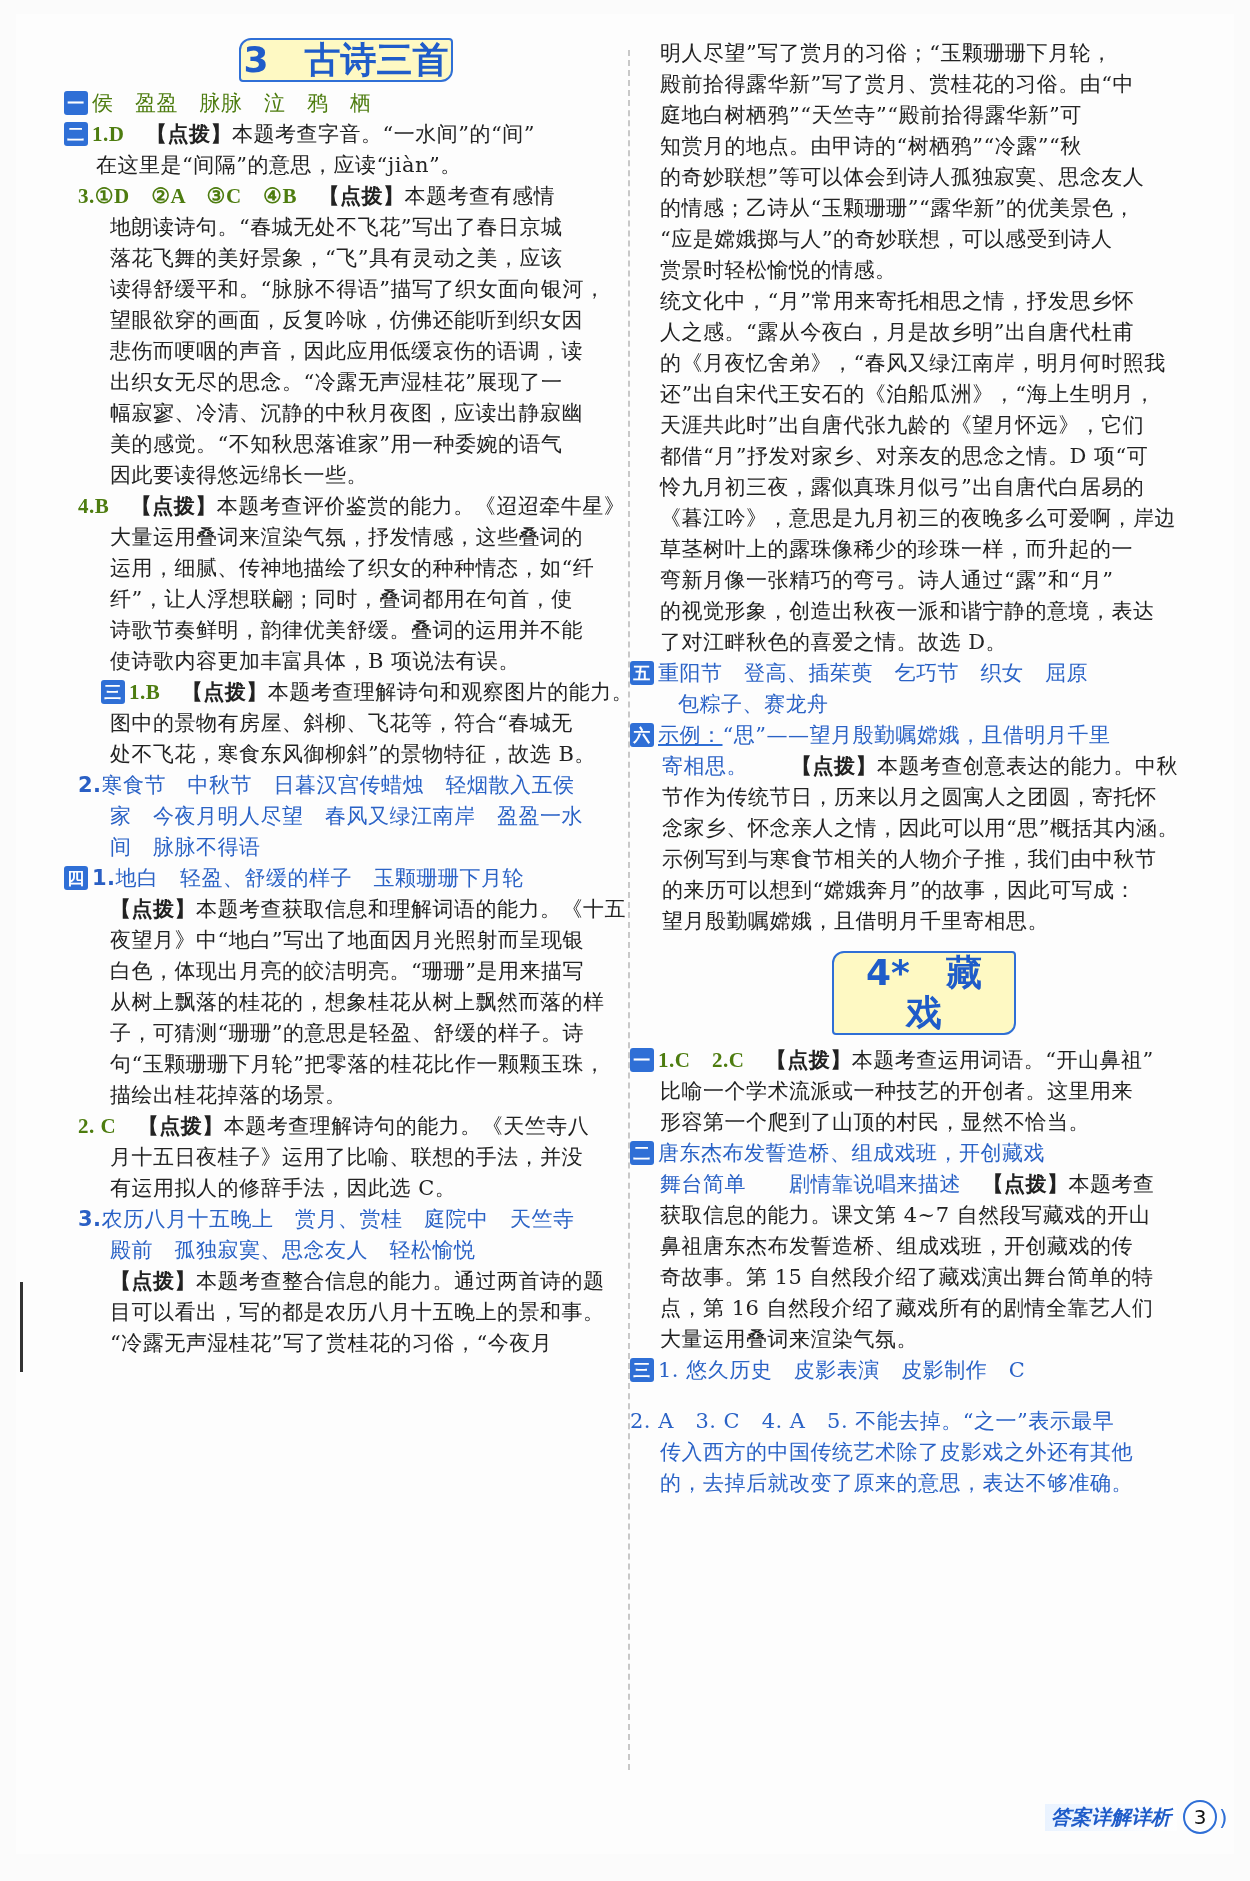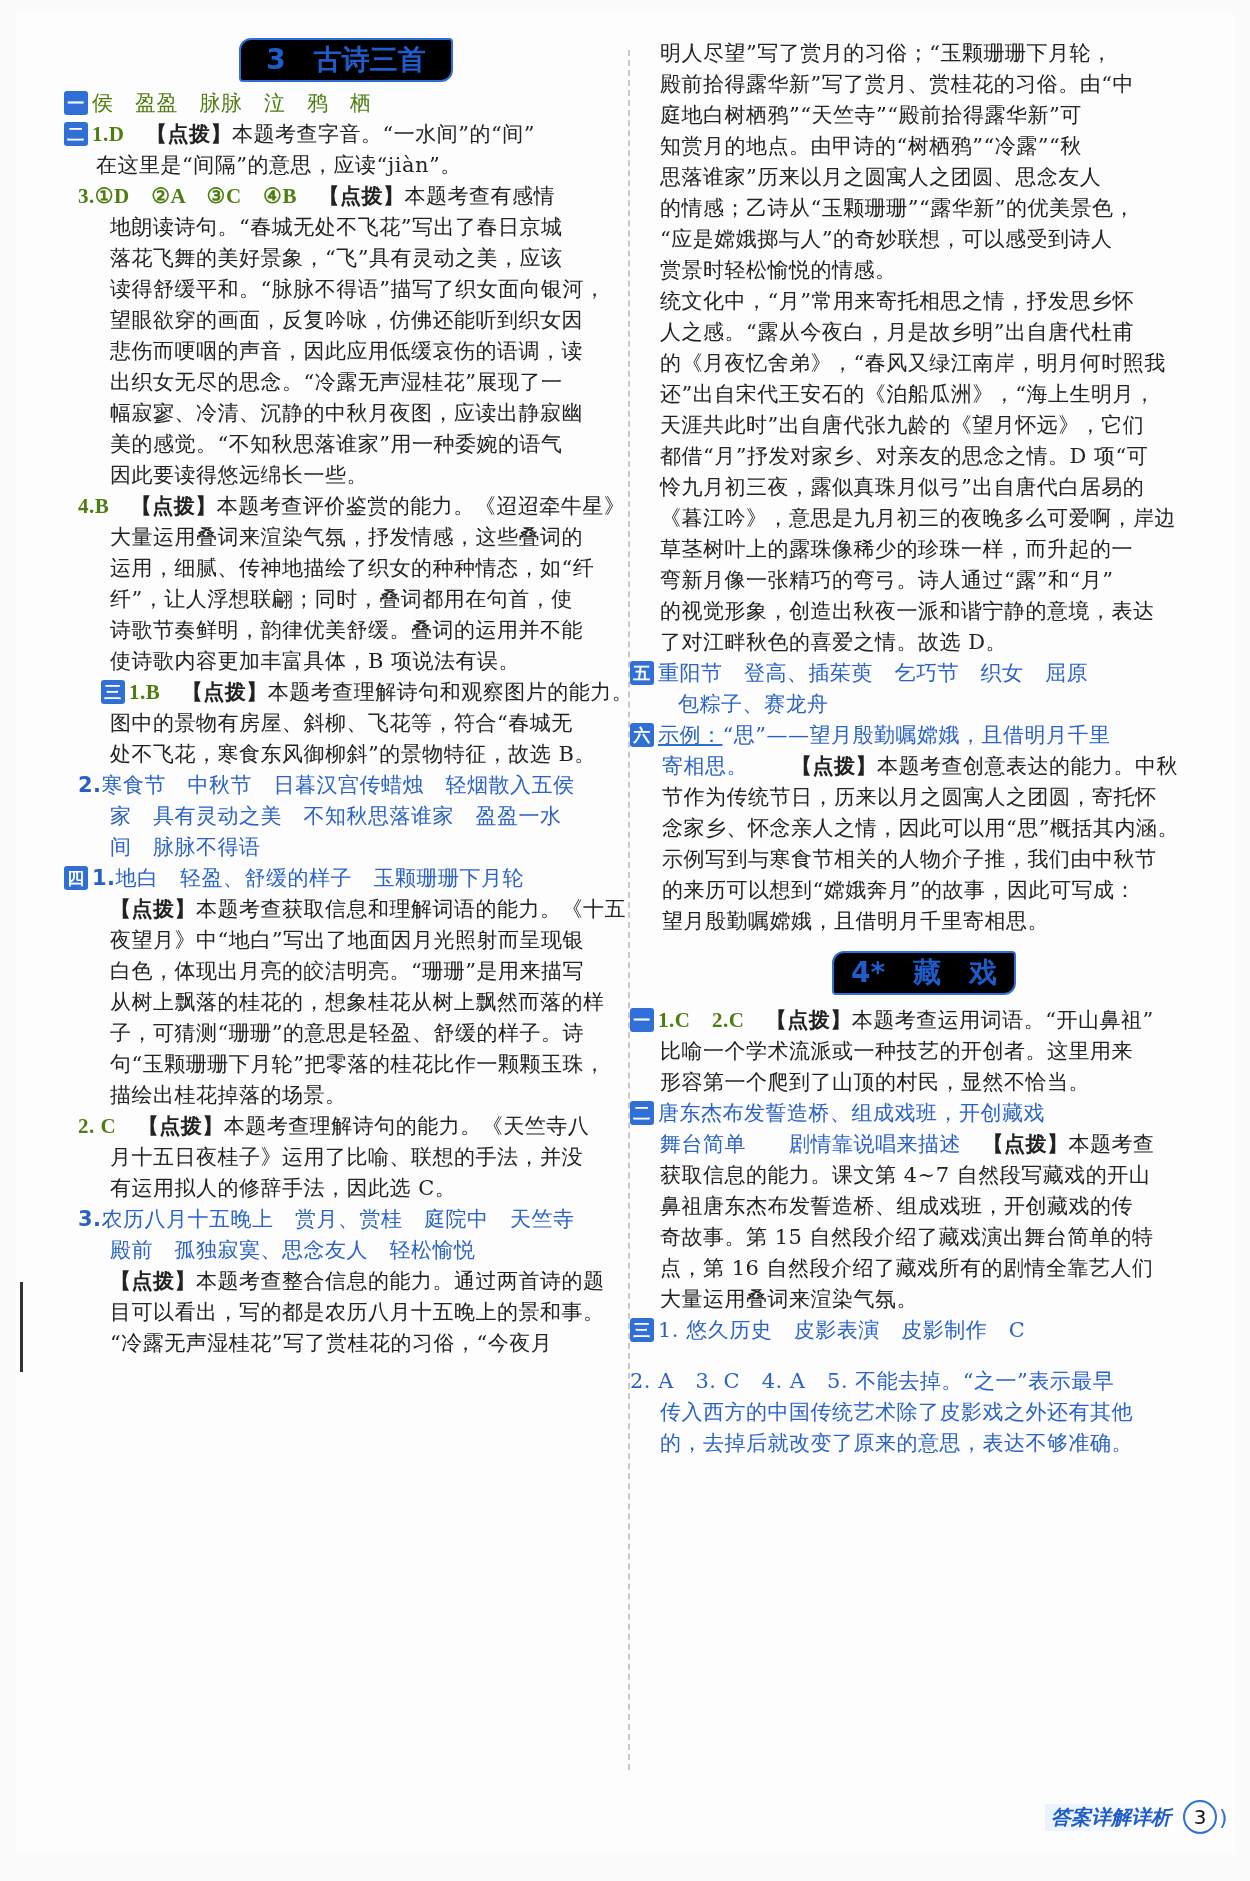--- a/index.html
+++ b/index.html
@@ -27,21 +27,21 @@
   .ans { color:#4d7c0f; font-weight:bold; font-family:"Liberation Serif","DejaVu Serif",serif; }
   .tip { font-family:"DejaVu Sans","Liberation Sans",sans-serif; font-weight:bold; color:#222; }
   .badge {
     display:inline-block; width:24px; height:24px; background:#2f6fd6; color:#fff;
     border-radius:3px; font-size:17px; line-height:24px; text-align:center; vertical-align:middle;
     font-family:"DejaVu Sans",sans-serif; font-weight:bold; margin-right:4px; position:relative; top:-2px;
   }
   .title-box {
     margin:0 auto; border:2px solid #2f6fd6; border-radius:12px 4px 12px 4px;
     color:#1f5cc9; font-family:"DejaVu Sans","Liberation Sans",sans-serif; font-weight:bold;
-    font-size:28px; text-align:center; line-height:40px; background:#000000;
+    font-size:36px; text-align:center; line-height:40px; background:#fef9c3;
   }
   .gap { height:6px; }
   .footer {
     position:absolute; left:1045px; top:1800px; display:flex; align-items:center;
   }
   .footer-label {
     color:#1f5cc9; font-family:"DejaVu Sans",sans-serif; font-weight:bold; font-style:italic;
     font-size:20px; background:linear-gradient(90deg,#eaf3ff,#ffffff); padding:0 6px;
   }
   .page-num {
@@ -91,21 +91,21 @@
     <div class="line indent">使诗歌内容更加丰富具体，B 项说法有误。</div>
   </div>
 
   <div style="margin-left:-14px;padding-left:37px;">
     <div class="line"><span class="badge">三</span><span class="ans">1.B</span>　<span class="tip">【点拨】</span><span>本题考查理解诗句和观察图片的能力。</span></div>
   </div>
   <div class="line indent">图中的景物有房屋、斜柳、飞花等，符合“春城无</div>
   <div class="line indent">处不飞花，寒食东风御柳斜”的景物特征，故选 B。</div>
   <div>
     <div class="line blue"><span class="num">2.</span><span>寒食节　中秋节　日暮汉宫传蜡烛　轻烟散入五侯</span></div>
-    <div class="line indent blue">家　具有灵动之美　不知秋思落谁家　盈盈一水</div>
+    <div class="line indent blue">家　今夜月明人尽望　春风又绿江南岸　盈盈一水</div>
     <div class="line indent blue">间　脉脉不得语</div>
   </div>
 
   <div style="margin-left:-14px;">
     <div class="line blue"><span class="badge">四</span><span class="num">1.</span><span>地白　轻盈、舒缓的样子　玉颗珊珊下月轮</span></div>
   </div>
   <div class="line indent"><span class="tip">【点拨】</span><span>本题考查获取信息和理解词语的能力。《十五</span></div>
   <div class="line indent">夜望月》中“地白”写出了地面因月光照射而呈现银</div>
   <div class="line indent">白色，体现出月亮的皎洁明亮。“珊珊”是用来描写</div>
   <div class="line indent">从树上飘落的桂花的，想象桂花从树上飘然而落的样</div>
@@ -125,21 +125,21 @@
     <div class="line indent">目可以看出，写的都是农历八月十五晚上的景和事。</div>
     <div class="line indent">“冷露无声湿桂花”写了赏桂花的习俗，“今夜月</div>
   </div>
 </div>
 
 <div class="col col-right">
   <div class="line">明人尽望”写了赏月的习俗；“玉颗珊珊下月轮，</div>
   <div class="line">殿前拾得露华新”写了赏月、赏桂花的习俗。由“中</div>
   <div class="line">庭地白树栖鸦”“天竺寺”“殿前拾得露华新”可</div>
   <div class="line">知赏月的地点。由甲诗的“树栖鸦”“冷露”“秋</div>
-  <div class="line">思落谁家”历来以月之圆寓人之团圆、思念友人</div>
+  <div class="line">的奇妙联想”等可以体会到诗人孤独寂寞、思念友人</div>
   <div class="line">的情感；乙诗从“玉颗珊珊”“露华新”的优美景色，</div>
   <div class="line">“应是嫦娥掷与人”的奇妙联想，可以感受到诗人</div>
   <div class="line">赏景时轻松愉悦的情感。</div>
 
   <div class="line">统文化中，“月”常用来寄托相思之情，抒发思乡怀</div>
   <div class="line">人之感。“露从今夜白，月是故乡明”出自唐代杜甫</div>
   <div class="line">的《月夜忆舍弟》，“春风又绿江南岸，明月何时照我</div>
   <div class="line">还”出自宋代王安石的《泊船瓜洲》，“海上生明月，</div>
   <div class="line">天涯共此时”出自唐代张九龄的《望月怀远》，它们</div>
   <div class="line">都借“月”抒发对家乡、对亲友的思念之情。D 项“可</div>

